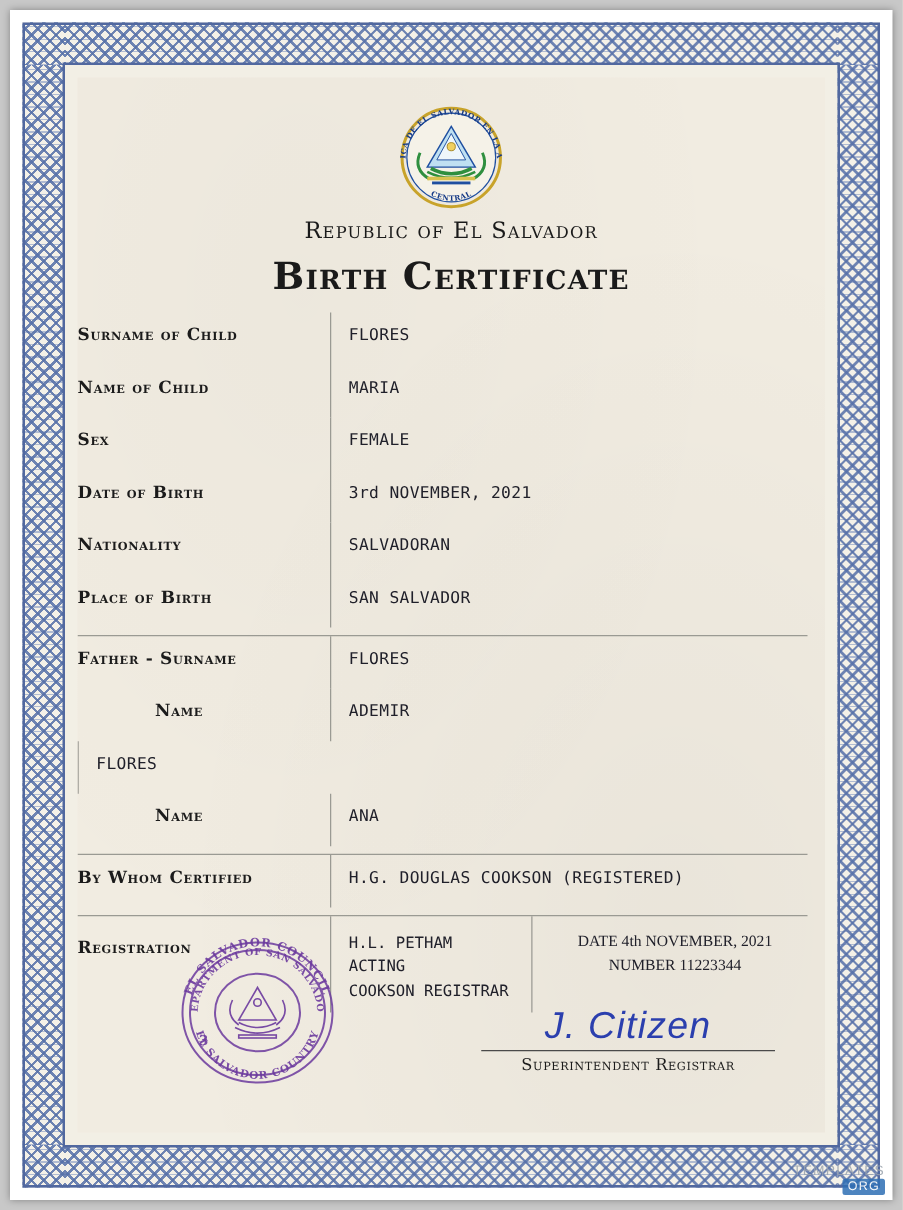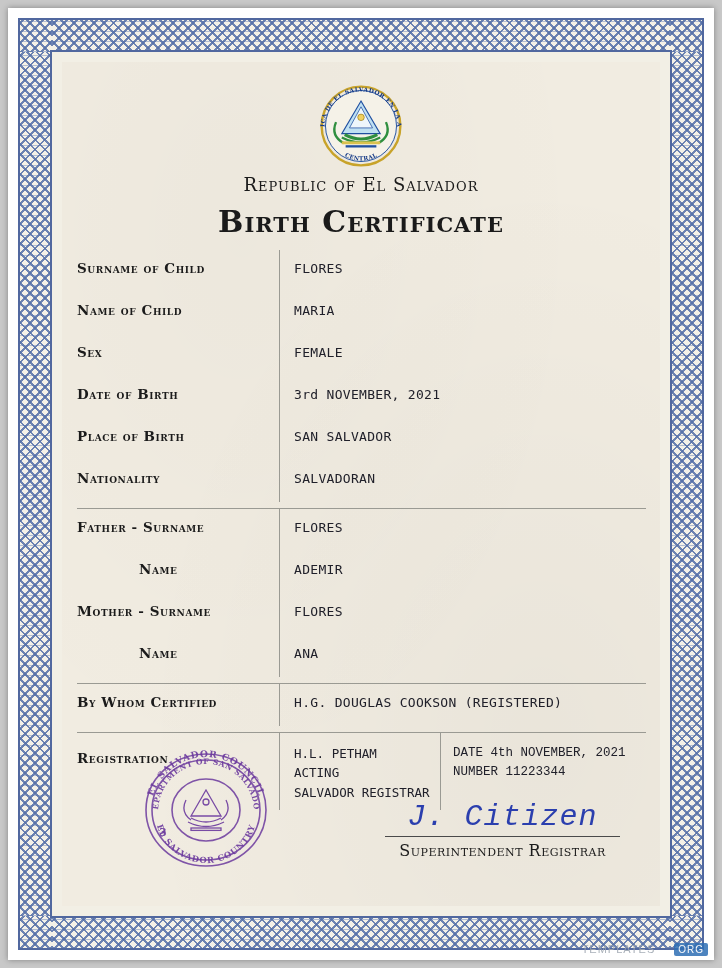--- a/index.html
+++ b/index.html
@@ -120,21 +120,21 @@
     left: 0; right: 0;
     font-size: 30px;
     font-weight: bold;
     font-variant: small-caps;
   }
 
   
   #fields {
     position: absolute;
     top: 188px;
-    left: 15px;
+    left: 0;
     right: 14px;
   }
   .row {
     display: flex;
     align-items: flex-start;
     min-height: 42px;
   }
   .label {
     width: 202px;
     flex: 0 0 202px;
@@ -174,27 +174,28 @@
     flex: 0 0 160px;
     font-family: "DejaVu Sans Mono", monospace;
     font-size: 12.5px;
     color: #20202a;
     padding: 11px 6px 8px 14px;
     line-height: 1.55;
     box-sizing: border-box;
   }
   .value-2col .col-b {
     flex: 1 1 auto;
-    font-family: Liberation Mono, monospace;
+    font-family: Liberation Serif, serif;
     font-size: 12.5px;
     color: #20202a;
     padding: 11px 4px 8px 12px;
     line-height: 1.55;
     border-left: 1px solid #9a9a93;
     box-sizing: border-box;
+    text-align: center;
   }
   .label.two-line { padding-top: 16px; line-height: 1.35; }
 
   
   .stamp {
     position: absolute;
     left: 68px;
     bottom: 32px;
     width: 152px;
     height: 130px;
@@ -202,53 +203,54 @@
 
   
   .sig-block {
     position: absolute;
     right: 40px;
     bottom: 46px;
     width: 235px;
     text-align: center;
   }
   .sig-script {
-    font-family: Liberation Mono, monospace;
+    font-family: Liberation Sans, sans-serif;
     font-style: italic;
     font-size: 30px;
     color: #2b3fae;
     line-height: 1;
     padding-bottom: 4px;
     letter-spacing: 1px;
   }
   .sig-rule {
     height: 1px;
     background: #4a4a4a;
     margin: 0 0 4px 0;
   }
   .sig-caption {
     font-family: "DejaVu Serif", serif;
     font-variant: small-caps;
-    font-size: 16px;
+    font-size: 13px;
     letter-spacing: 0.5px;
     color: #1b1b1b;
   }
 
   
   .watermark {
     position: absolute;
     right: 6px;
     bottom: 4px;
     display: flex;
-    align-items: flex-start;
+    align-items: flex-end;
     font-family: "Liberation Sans", sans-serif;
     font-size: 11px;
     letter-spacing: 1px;
     color: #9aa3ad;
     opacity: 0.85;
+    flex-direction: column;
   }
   .watermark .wm-badge {
     background: #2f6fb5;
     color: #ffffff;
     padding: 1px 4px;
     margin-left: 19px;
     border-radius: 2px;
     font-size: 10px;
     letter-spacing: 1px;
   }
@@ -306,40 +308,39 @@
       </div>
       <div class="row">
         <div class="label">Sex</div>
         <div class="value">FEMALE</div>
       </div>
       <div class="row">
         <div class="label">Date of Birth</div>
         <div class="value">3rd NOVEMBER, 2021</div>
       </div>
       <div class="row">
+        <div class="label">Nationality</div>
+        <div class="value">SALVADORAN</div>
+      </div>
+      <div class="row">
         <div class="label">Place of Birth</div>
         <div class="value">SAN SALVADOR</div>
       </div>
-      <div class="row">
-        <div class="label">Nationality</div>
-        <div class="value">SALVADORAN</div>
-      </div>
 
       <div class="divider"></div>
 
       <div class="row">
         <div class="label">Father - Surname</div>
         <div class="value">FLORES</div>
       </div>
       <div class="row">
         <div class="label indent">Name</div>
         <div class="value">ADEMIR</div>
       </div>
       <div class="row">
-        <div class="label">Mother - Surname</div>
         <div class="value">FLORES</div>
       </div>
       <div class="row">
         <div class="label indent">Name</div>
         <div class="value">ANA</div>
       </div>
 
       <div class="divider"></div>
 
       <div class="row">
@@ -350,21 +351,21 @@
       <div class="divider"></div>
 
       <div class="row">
         <div class="label two-line">
           <div>Registration</div>
         </div>
         <div class="value-2col">
           <div class="col-a">
             <div>H.L. PETHAM</div>
             <div>ACTING</div>
-            <div>SALVADOR REGISTRAR</div>
+            <div>COOKSON REGISTRAR</div>
           </div>
           <div class="col-b">
             <div>DATE 4th NOVEMBER, 2021</div>
             <div>NUMBER 11223344</div>
           </div>
         </div>
       </div>
 
     </div>
 

